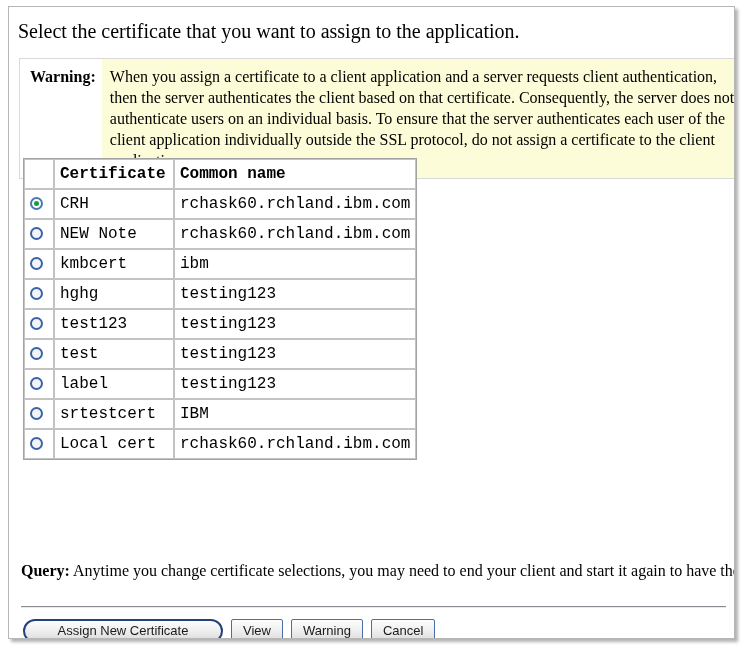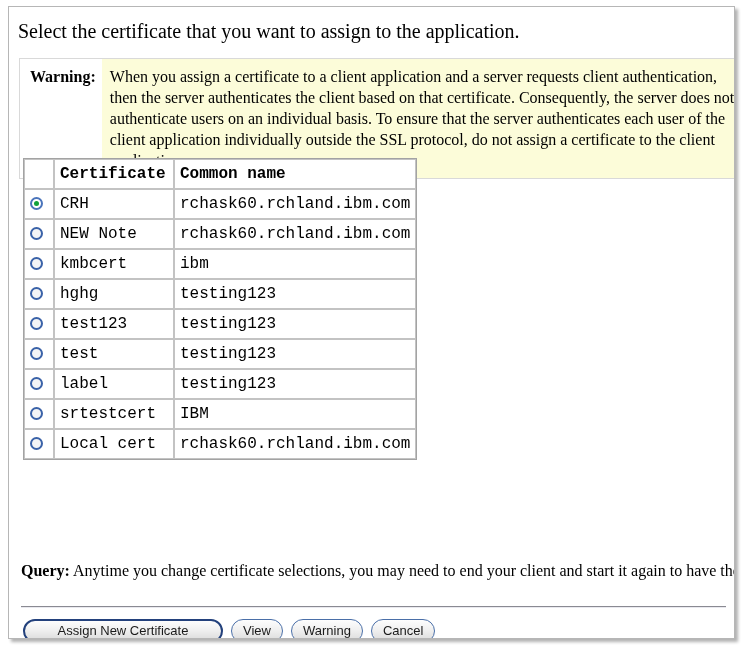--- a/index.html
+++ b/index.html
@@ -176,21 +176,21 @@
     align-items: center;
     gap: 8px;
   }
   .btn {
     font-family: "Liberation Sans", sans-serif;
     font-size: 13px;
     line-height: 14px;
     color: #1a1a1a;
     background: linear-gradient(to bottom, #fdfdfd 0%, #f0f0f0 45%, #dadada 100%);
     border: 1px solid #4a6fa8;
-    border-radius: 12px;
+    border-radius: 2px;
     padding: 4px 11px 5px 11px;
     cursor: pointer;
     white-space: nowrap;
     box-sizing: border-box;
     height: 24px;
   }
   .btn.default-btn {
     border: 2px solid #23417c;
     border-radius: 12px;
     padding: 3px 10px 4px 10px;

